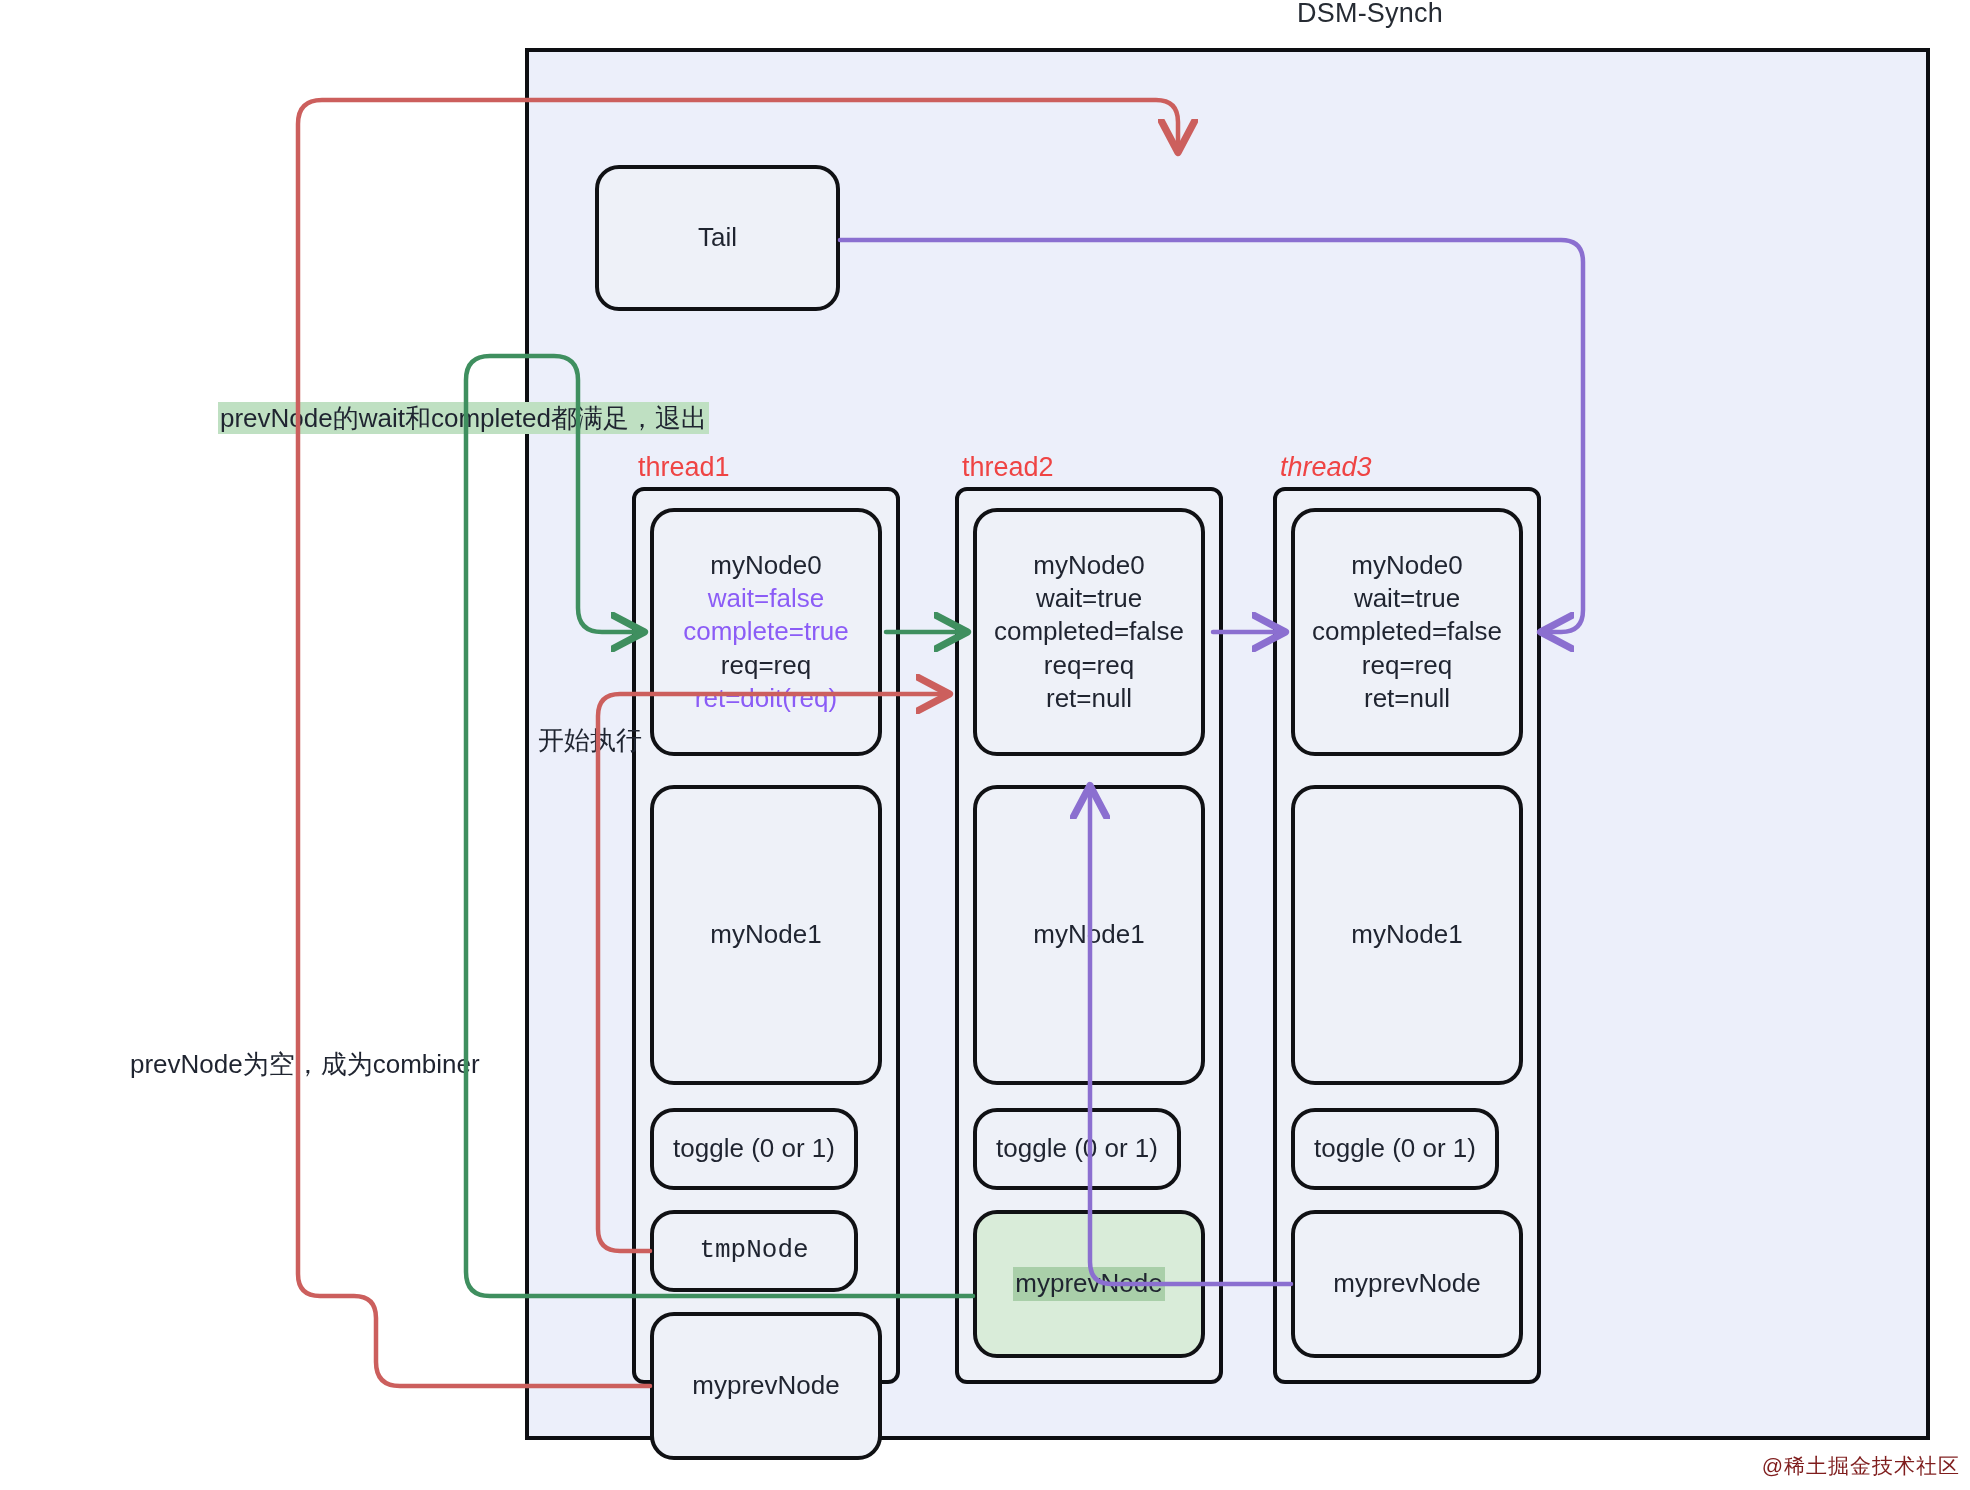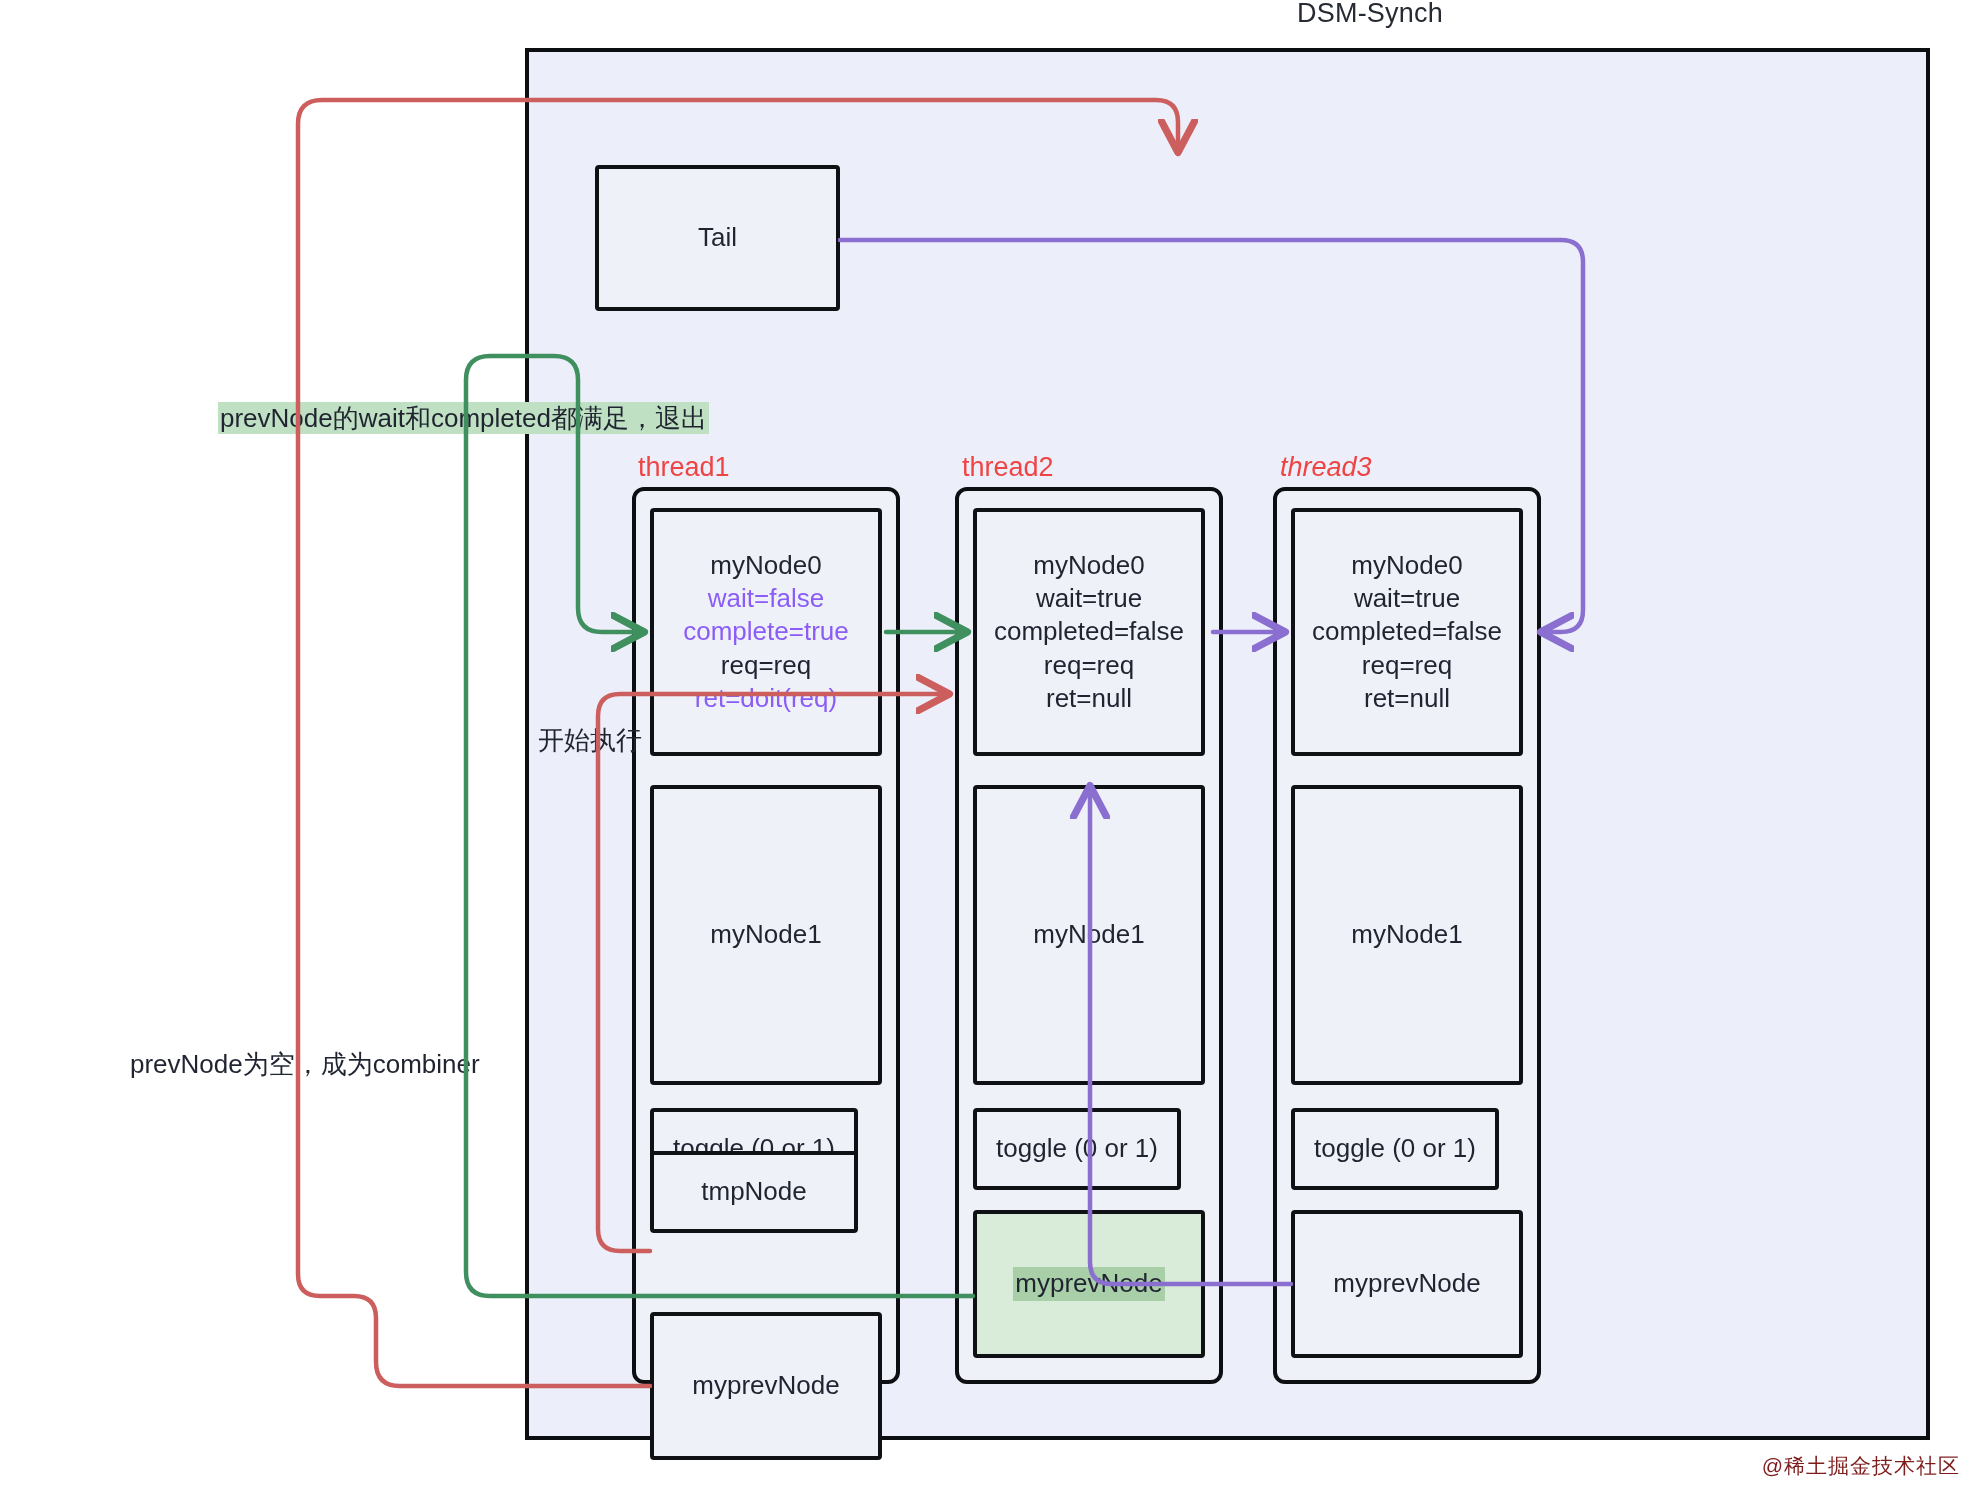--- a/index.html
+++ b/index.html
@@ -8,21 +8,21 @@
   .canvas{position:absolute;left:0;top:0;width:1970px;height:1490px;}
   svg.wires{position:absolute;left:0;top:0;width:1970px;height:1490px;pointer-events:none;}
 
   .title{position:absolute;left:1120px;top:-2px;width:500px;text-align:center;
          font-size:27px;color:#262b33;letter-spacing:.2px;}
 
   .outer{position:absolute;left:525px;top:48px;width:1405px;height:1392px;
          background:#eceffa;border:4px solid #0d0e12;box-sizing:border-box;}
 
   .node{position:absolute;background:#eef1f8;border:4px solid #101114;
-        border-radius:4px;box-sizing:border-box;display:flex;
+        border-radius:24px;box-sizing:border-box;display:flex;
         align-items:center;justify-content:center;text-align:center;
         font-size:26px;line-height:1.28;color:#1f2430;}
 
   .tail-box{left:595px;top:165px;width:245px;height:146px;}
   .null-box{left:1060px;top:165px;width:232px;height:146px;}
 
   .thread-col{position:absolute;background:#eef1f8;border:4px solid #0d0e12;
               border-radius:12px;box-sizing:border-box;}
   .t1{left:632px;top:487px;width:268px;height:897px;}
   .t2{left:955px;top:487px;width:268px;height:897px;}
@@ -43,21 +43,21 @@
   .n0-3{left:1291px;top:508px;}
 
   .n1-1{left:650px;top:785px;}
   .n1-2{left:973px;top:785px;}
   .n1-3{left:1291px;top:785px;}
 
   .tg-1{left:650px;top:1108px;}
   .tg-2{left:973px;top:1108px;}
   .tg-3{left:1291px;top:1108px;}
 
-  .tmp-1{left:650px;top:1151px;}
+  .tmp-1{left:650px;top:1210px;font-family:Liberation Mono, monospace;}
   .pv-1{left:650px;top:1312px;height:148px;}
   .pv-2{left:973px;top:1210px;height:148px;background:#d9ecd9;}
   .pv-3{left:1291px;top:1210px;height:148px;}
 
   .node .lines{padding:0 4px;}
   .red{color:#8b5cf6;}
   .hl{background:#a9cfa9;padding:0 2px;}
 
   .ann{position:absolute;font-size:26px;color:#1f2430;line-height:1.45;}
   .ann-green{left:218px;top:400px;width:500px;}

